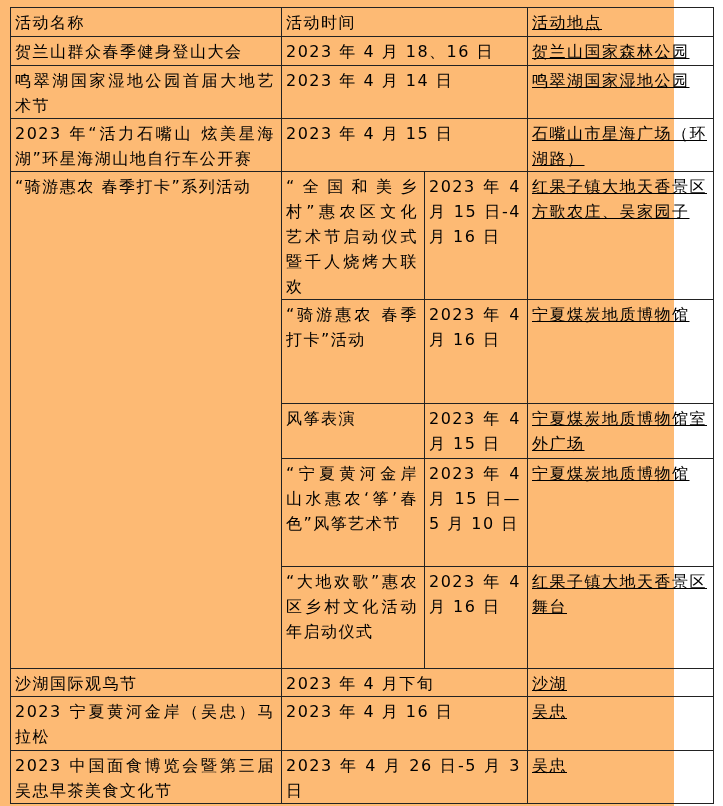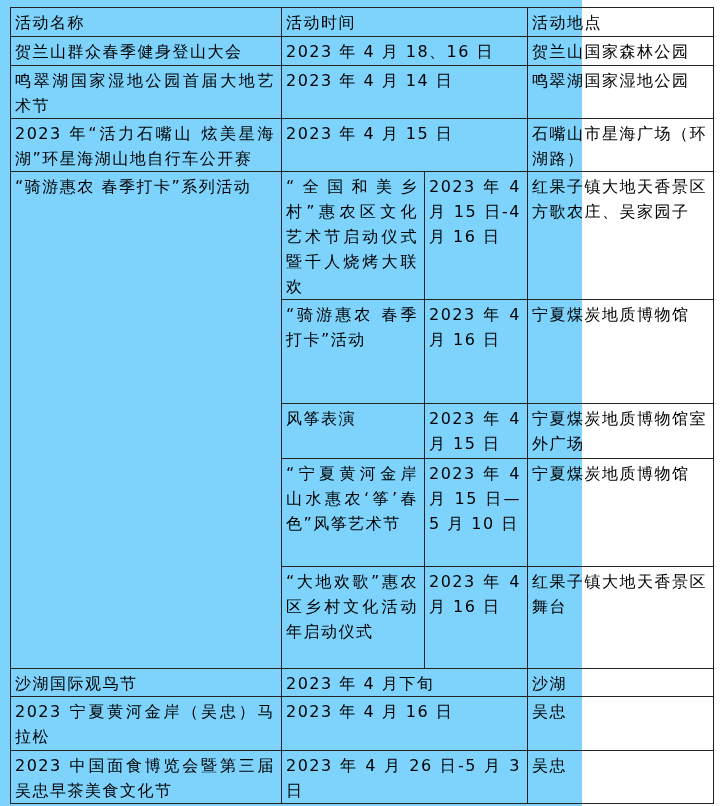--- a/index.html
+++ b/index.html
@@ -5,23 +5,23 @@
   html, body {
     margin: 0;
     padding: 0;
     width: 723px;
     height: 806px;
     background: #ffffff;
     overflow: hidden;
   }
   .page {
     position: relative;
-    width: 582px;
+    width: 674px;
     height: 806px;
-    background: #7dd3fc;
+    background: #fdba74;
     font-family: "DejaVu Sans", "Liberation Sans", sans-serif;
   }
   table.events {
     position: absolute;
     left: 10px;
     top: 7px;
     width: 703px;
     border-collapse: collapse;
     table-layout: fixed;
   }
@@ -36,20 +36,21 @@
     text-align: justify;
     text-justify: inter-character;
     overflow: hidden;
     word-break: normal;
   }
   td.time-cell, td.date-cell {
     padding-left: 5px;
   }
   td.loc-cell {
     padding-left: 5px;
+    text-decoration: underline;
   }
   
   tr.rh-header { height: 29px; }
   tr.rh-r1 { height: 29px; }
   tr.rh-r2 { height: 53px; }
   tr.rh-r3 { height: 52px; }
   tr.rh-s1 { height: 128px; margin-left: 42px; }
   tr.rh-s2 { height: 104px; }
   tr.rh-s3 { height: 55px; }
   tr.rh-s4 { height: 108px; }

